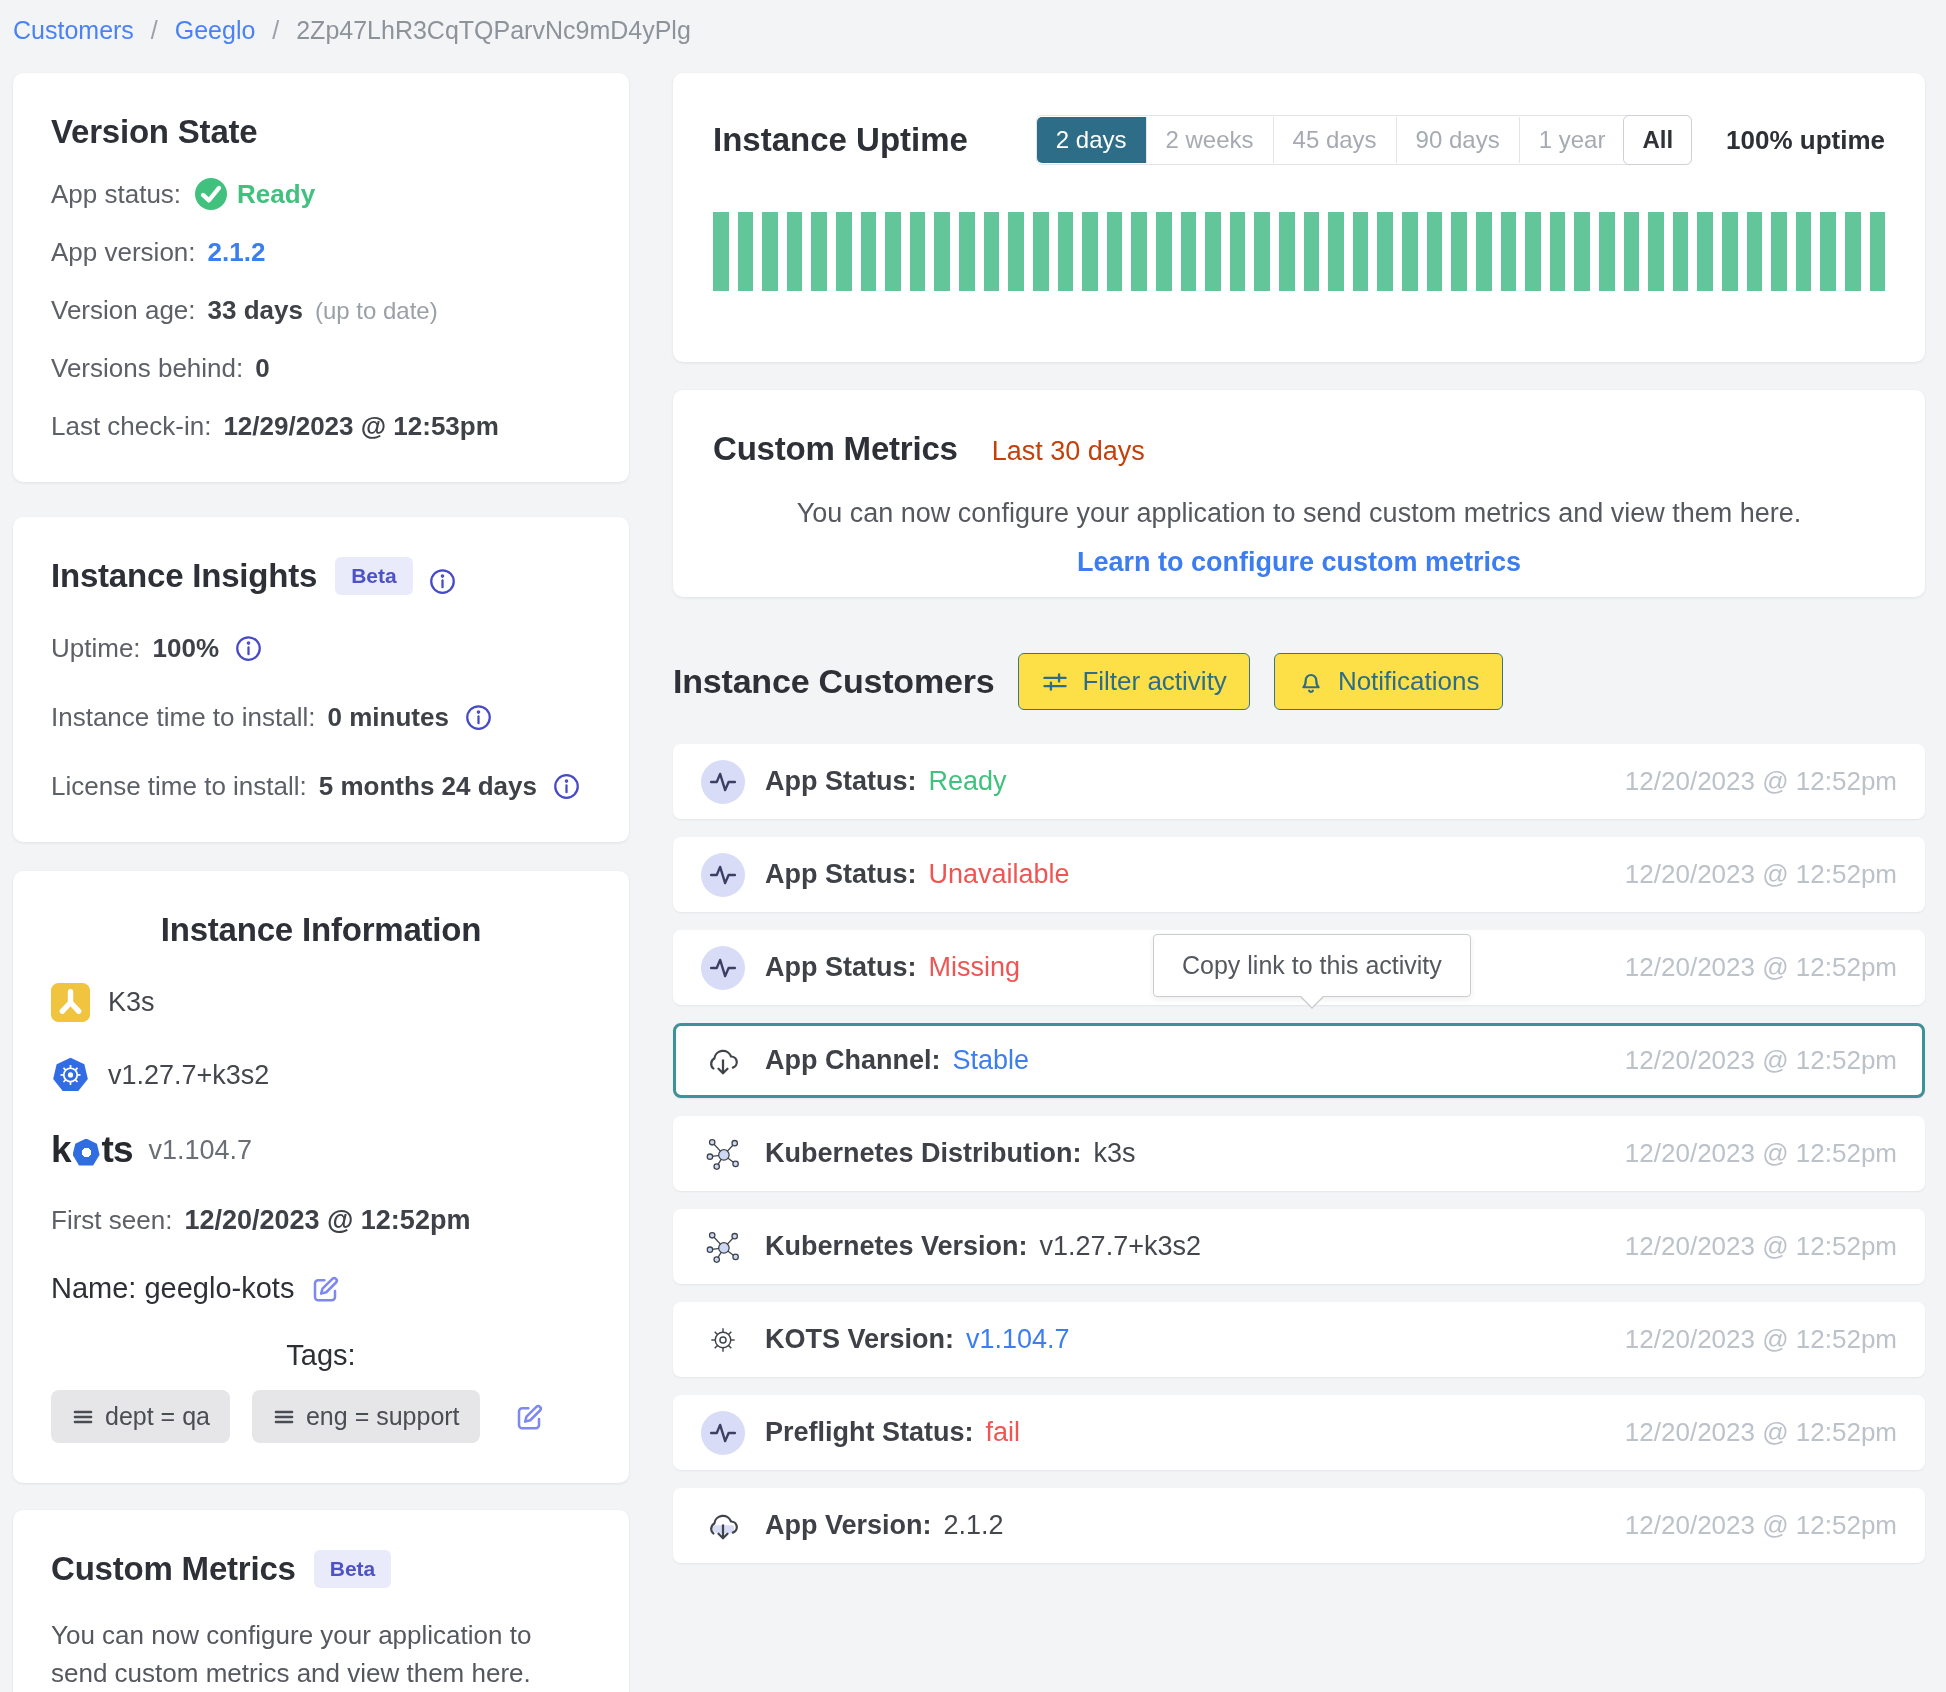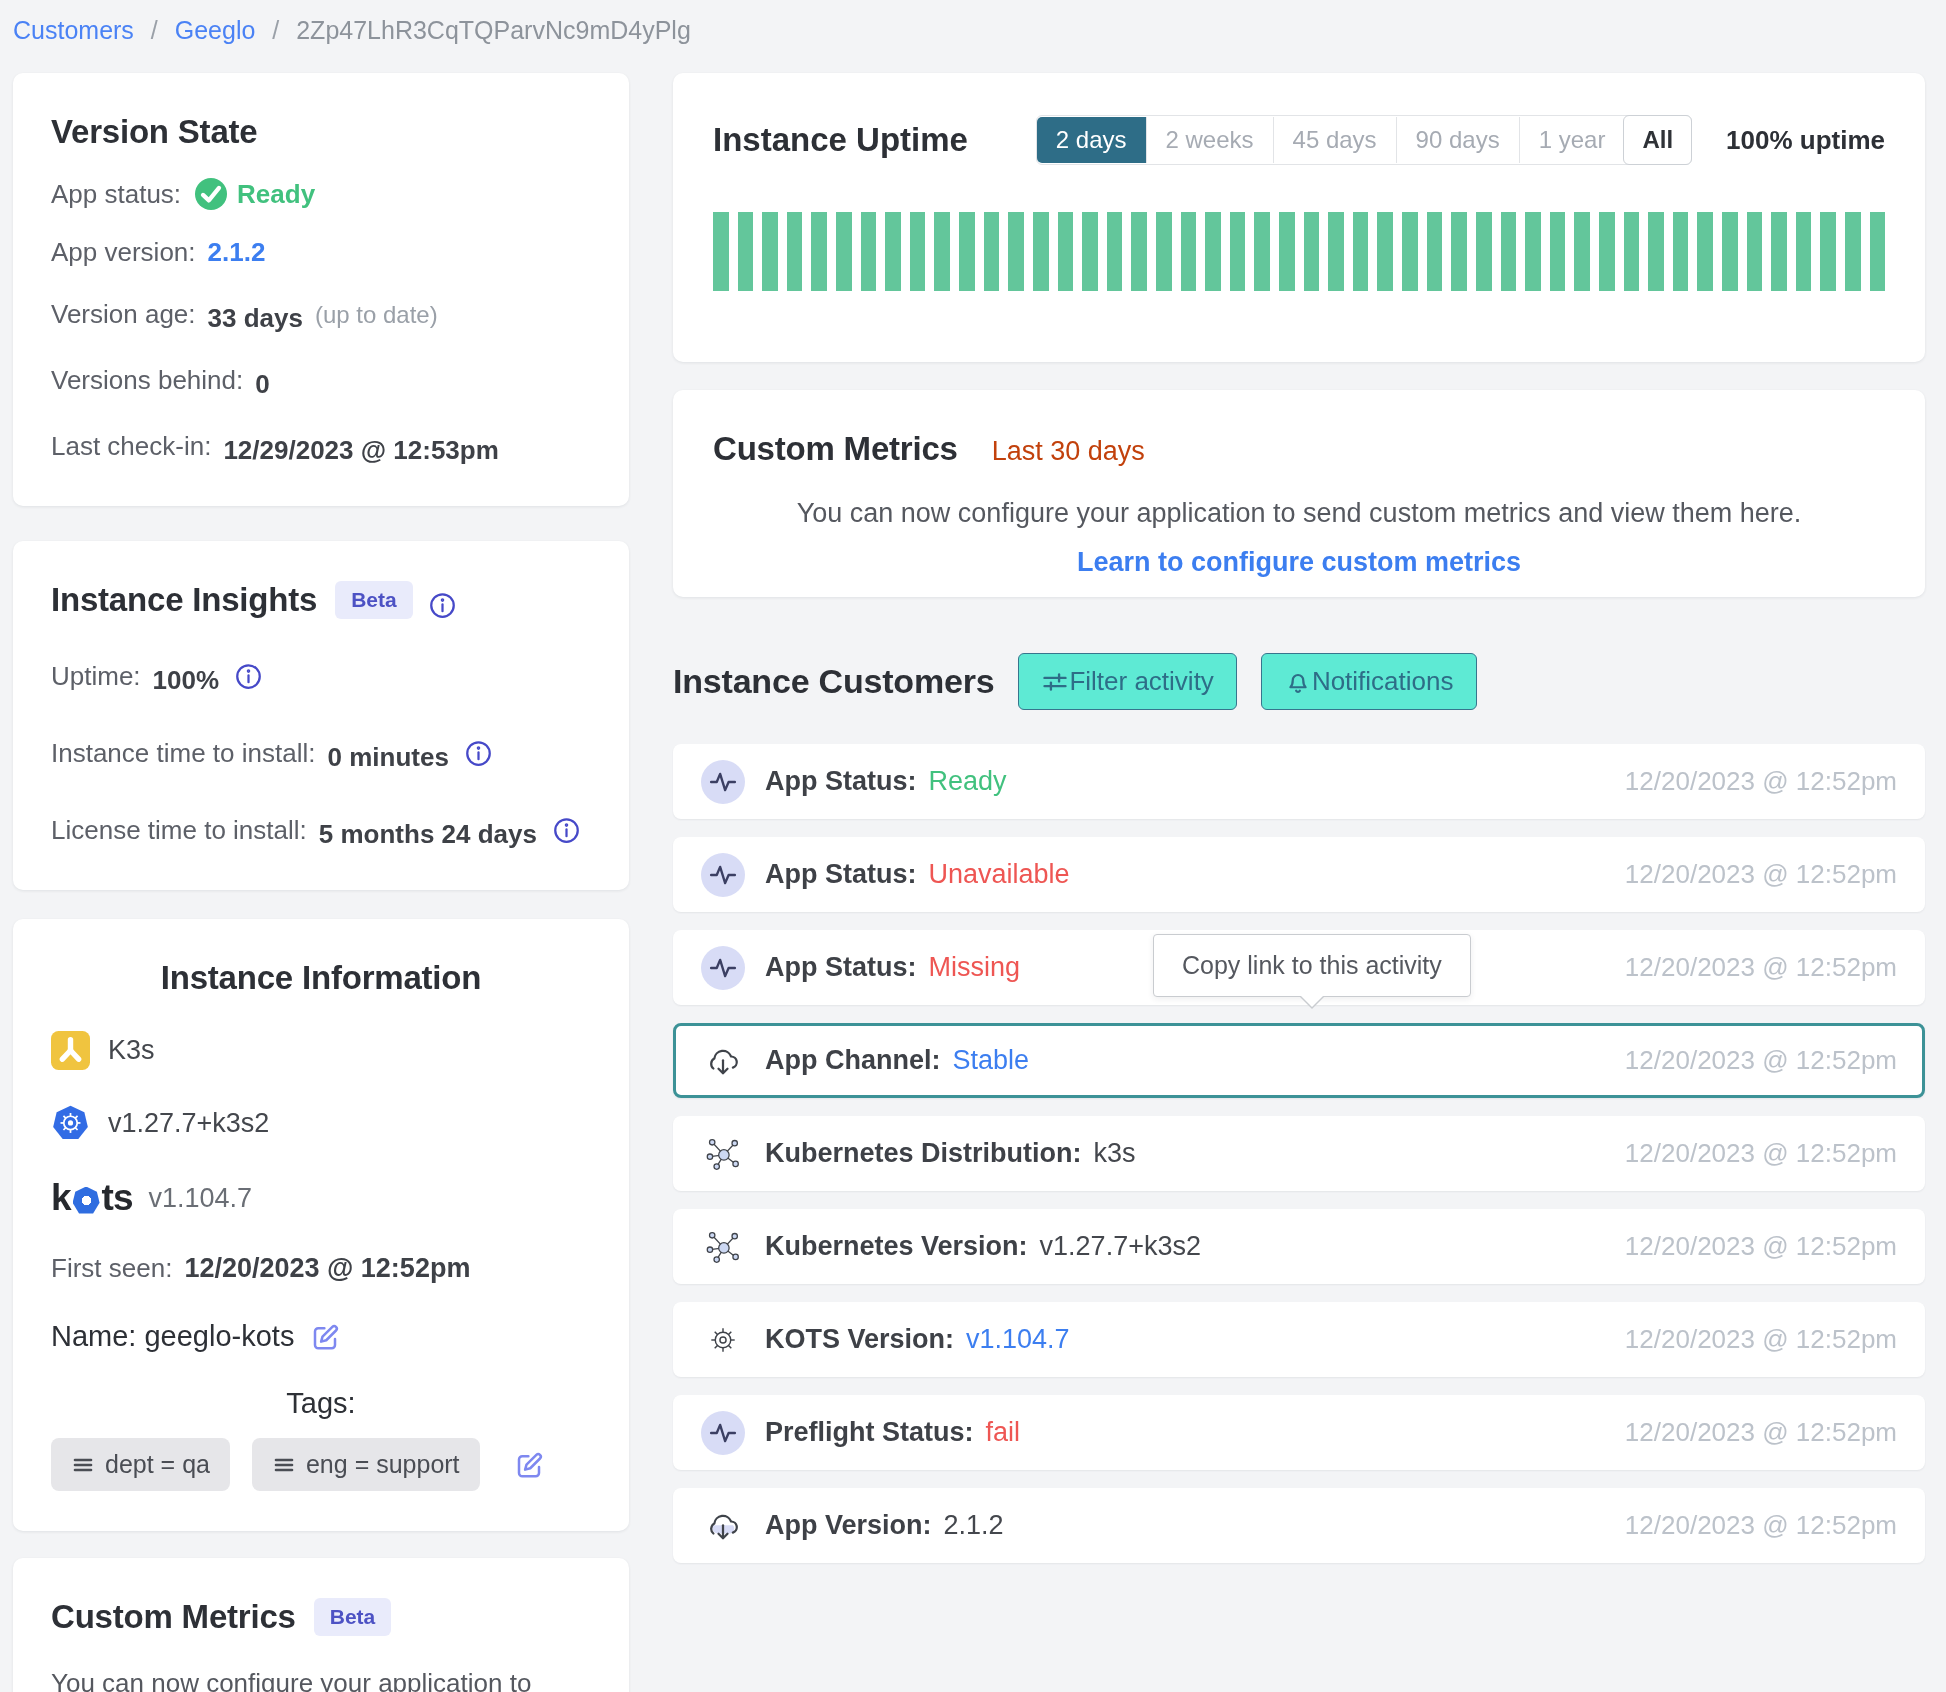--- a/index.html
+++ b/index.html
@@ -20,21 +20,21 @@
   .card { background:#fff; border-radius:10px; box-shadow:0 1px 3px rgba(35,40,50,.09); }
 
   
   .card-pad { padding:40px 38px; }
   .card-title { font-size:33px; font-weight:700; color:#2d3036; letter-spacing:-.2px; }
   .title-row { display:flex; align-items:flex-end; }
   .beta { background:#e9ebfb; color:#4d52c4; font-size:21px; font-weight:700;
     padding:7px 16px; border-radius:6px; margin-left:18px; }
   .info-ic { width:27px; height:27px; margin-left:16px; flex:none; display:inline-flex; }
   .kv { display:flex; align-items:center; font-size:26px; color:#5d6068; }
-  .kv b { color:#3e4147; font-weight:700; margin-left:12px;margin-top:8px; }
+  .kv b { color:#3e4147; font-weight:700; margin-left:12px; }
   .kv .note { color:#9aa0a8; margin-left:12px; font-size:24px; }
   .cs-row { margin-top:27px; }
   .ii-row { margin-top:38px; }
 
   .okbadge { width:32px; height:32px; border-radius:50%; background:#41c17e;
     display:inline-flex; align-items:center; justify-content:center; margin-left:14px; flex:none; }
   .green-val { color:#41c17e; font-weight:700; margin-left:10px; }
   .blue-val  { color:#3c7ef0; font-weight:700; margin-left:12px; cursor:pointer; text-decoration:none; }
 
   .inf-row { display:flex; align-items:center; margin-top:34px; font-size:27px; color:#44474d; }
@@ -74,22 +74,22 @@
 
   .cmp { margin-top:28px; padding:40px 40px; height:207px; }
   .cmp-head { display:flex; align-items:baseline; }
   .cmp-sub { font-size:27px; color:#c2410c; margin-left:34px; }
   .cmp-body { text-align:center; font-size:27px; color:#55585f; margin-top:30px; }
   .cmp-link { display:block; text-align:center; font-size:27px; font-weight:700;
     color:#3c7ef0; text-decoration:none; margin-top:18px; cursor:pointer; }
 
   .act-head { display:flex; align-items:center; margin-top:56px; }
   .act-title { font-size:34px; font-weight:700; color:#2d3036; letter-spacing:-.2px; }
-  .act-btn { display:flex; align-items:center; gap:0; margin-left:24px;
-    border:1px solid #37758d; border-radius:6px; background:#5eead4; color:#2e6d87;
+  .act-btn { display:flex; align-items:center; gap:13px; margin-left:24px;
+    border:1px solid #37758d; border-radius:6px; background:#fde047; color:#2e6d87;
     font-size:26px; font-weight:400; padding:12px 22px; cursor:pointer; font-family:inherit; }
   .act-btn svg { width:28px; height:28px; }
 
   .activity-list { margin-top:34px; position:relative; }
   .arow { background:#fff; border-radius:8px; box-shadow:0 1px 2px rgba(35,40,50,.07);
     height:75px; display:flex; align-items:center; padding:0 28px; margin-bottom:18px; cursor:pointer; }
   .arow.selected { border:3px solid #3c9297; padding:0 25px; }
   .aicon { width:44px; height:44px; flex:none; margin-right:20px; display:flex;
     align-items:center; justify-content:center; }
   .aicon.circle { background:#d8dcf6; border-radius:50%; }

